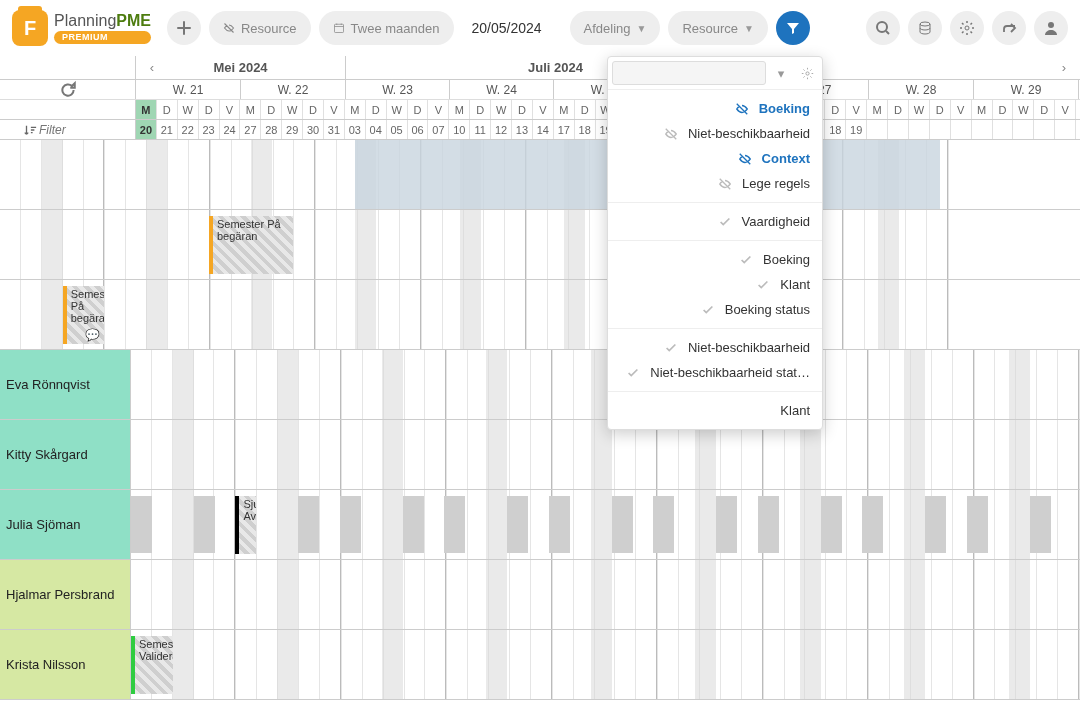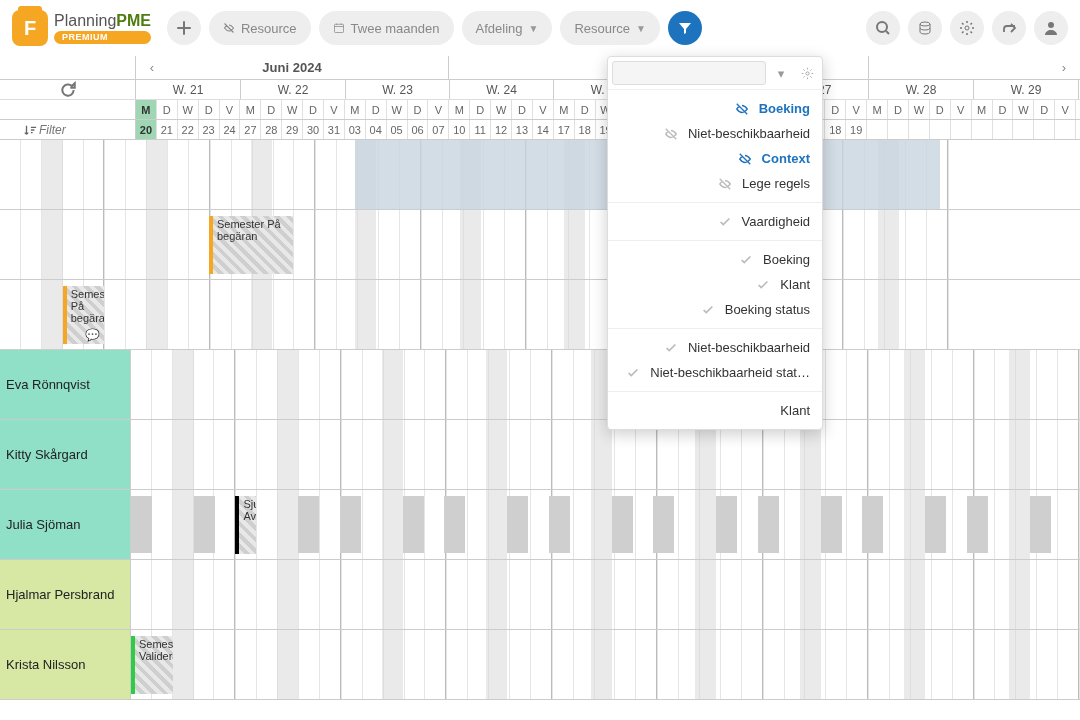--- a/index.html
+++ b/index.html
@@ -99,20 +99,21 @@
       </svg>
     <span>Resource</span>
   </button>
   <button class="btn-pill">
     <svg width="12" height="12" viewBox="0 0 16 16">
         <rect x="2" y="3" width="12" height="11" rx="1" stroke="currentColor" fill="none"></rect>
         <path d="M2 6h12M5 2v2M11 2v2" stroke="currentColor"></path>
       </svg>
     <span>Twee maanden</span>
   </button>
+  <input class="date-input" value="20/05/2024" style="">
   <button class="btn-pill">
     <span>Afdeling</span>
     <span class="chev">▼</span>
   </button>
   <button class="btn-pill">
     <span>Resource</span>
     <span class="chev">▼</span>
   </button>
   <button class="btn-round filter-active">
     <svg width="16" height="16" viewBox="0 0 16 16">
@@ -152,21 +153,21 @@
       </svg>
     </button>
 </div>
 
 <div class="cal-header">
   <div class="refresh-area" style="height:24px;">
   </div>
   <div class="months-row" id="months-row">
     <div class="nav-chevron nav-left">‹</div>
     <div class="nav-chevron nav-right">›</div>
-      <div class="month-cell" style="width: 313px;">Juni 2024</div>
+  <div class="month-cell" style="width: 210px;">Mei 2024</div>
       <div class="month-cell" style="width: 420px;">Juli 2024</div>
     </div>
 </div>
 
 <div class="weeks-row">
   <div class="weeks-left" style="display:flex;align-items:center;justify-content:center;">
     <svg width="18" height="18" viewBox="0 0 16 16" style="cursor:pointer;color:#777;">
         <path d="M13 8a5 5 0 11-1.5-3.5L14 2v4h-4" stroke="currentColor" stroke-width="1.8" fill="none"></path>
       </svg>
   </div>

